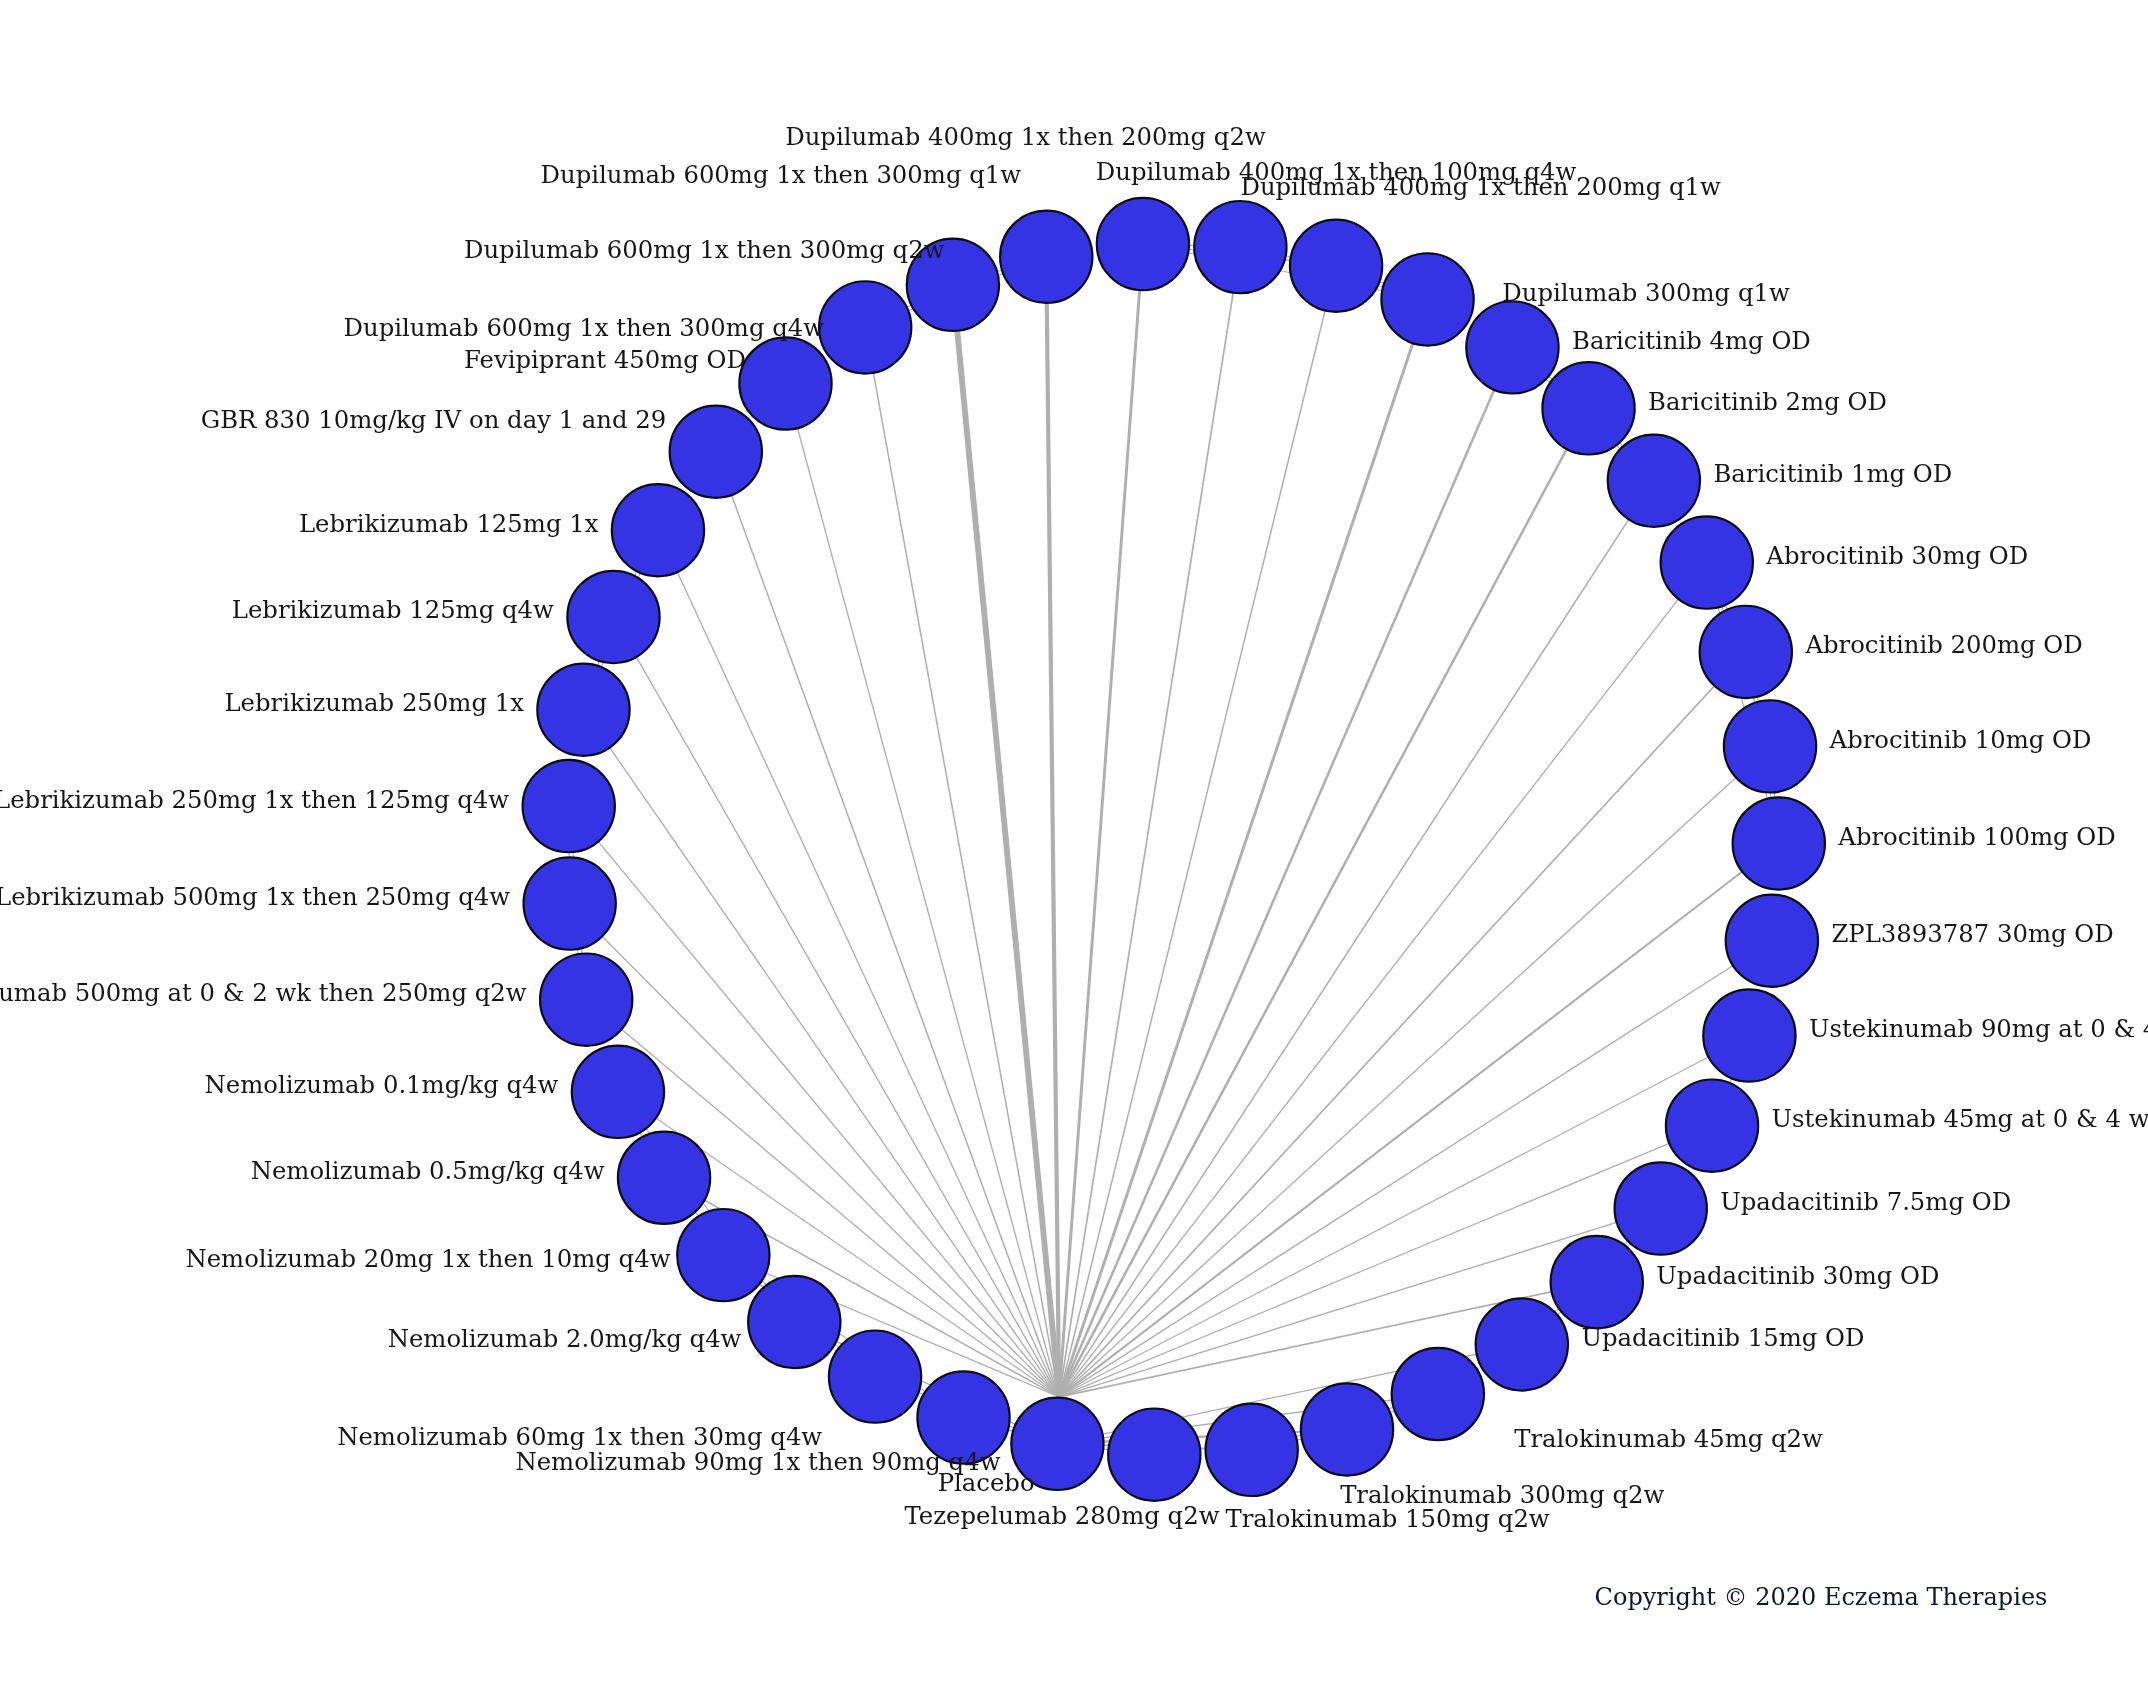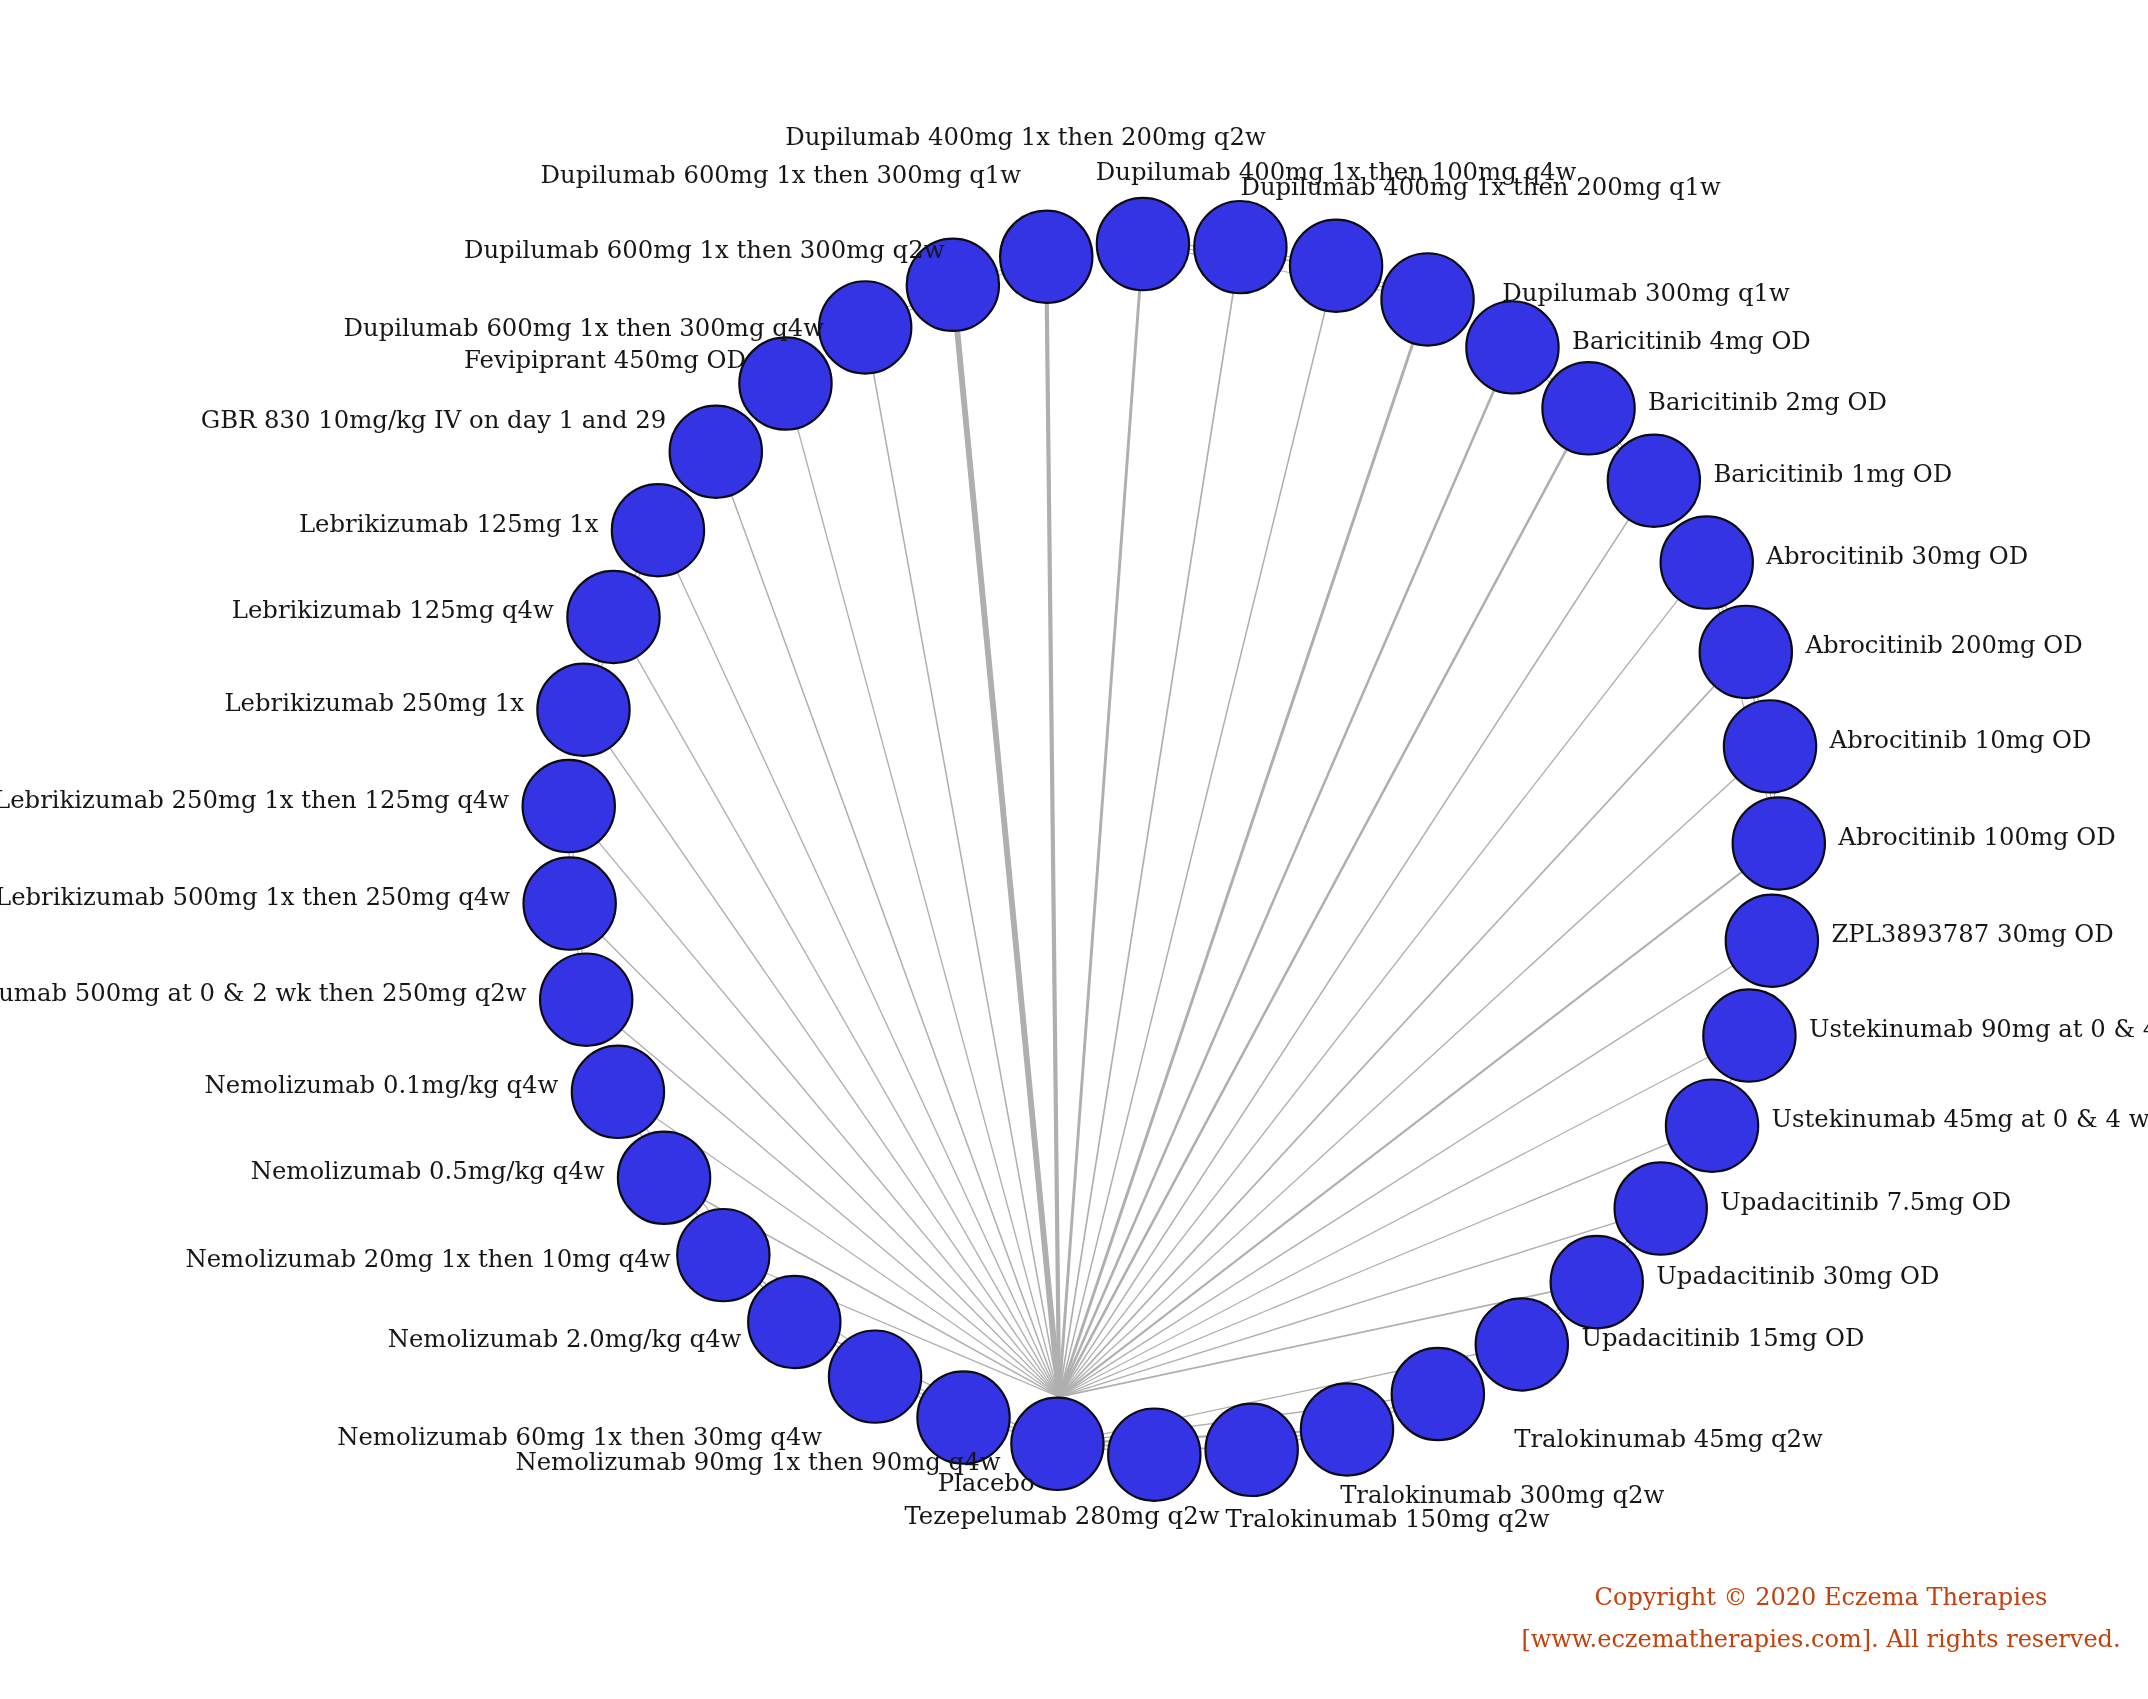--- a/index.html
+++ b/index.html
@@ -4,21 +4,21 @@
 <style>
   html,body{margin:0;padding:0;background:#ffffff;}
   body{width:2148px;height:1700px;overflow:hidden;
        font-family:"DejaVu Serif","Liberation Serif",serif;}
   .canvas{position:relative;width:2148px;height:1700px;background:#ffffff;}
   svg{position:absolute;left:0;top:0;}
   .edge{fill:none;}
   .node{stroke:#0b0b14;stroke-width:2.6px;}
   .nodelabel{fill:#161616;font-family:"DejaVu Serif","Liberation Serif",serif;}
   .copyright{position:absolute;left:1519px;top:1576px;width:604px;
-             text-align:center;color:#c2410c;font-size:24px;line-height:42px;}
+             text-align:center;color:#0f172a;font-size:24px;line-height:42px;}
 </style>
 </head>
 <body>
 
 <div class="canvas">
   <svg id="net" width="2148" height="1700" viewBox="0 0 2560 2026">
       <line x1="1148.330852882711" y1="1689.4579817064123" x2="1260.2359053381347" y2="1720.7348264492134" stroke="#afafaf" stroke-width="1.4" class="edge"></line>
       <line x1="1042.8921001924577" y1="1640.6353310897157" x2="1260.2359053381347" y2="1720.7348264492134" stroke="#afafaf" stroke-width="1.4" class="edge"></line>
       <line x1="946.6504555776239" y1="1575.5313556047379" x2="1260.2359053381347" y2="1720.7348264492134" stroke="#afafaf" stroke-width="1.7" class="edge"></line>
       <line x1="862.0985270803255" y1="1495.8322140189957" x2="1262.2359053381347" y2="1664.7348264492134" stroke="#afafaf" stroke-width="1.4" class="edge"></line>
@@ -167,16 +167,15 @@
       <text x="2050.248344369088" y="1434.2923793020304" text-anchor="start" dominant-baseline="middle" font-size="29" class="nodelabel">Upadacitinib 7.5mg OD</text>
       <text x="1974.0184018219043" y="1521.9848968925833" text-anchor="start" dominant-baseline="middle" font-size="29" class="nodelabel">Upadacitinib 30mg OD</text>
       <text x="1884.7087479414913" y="1596.3136766880111" text-anchor="start" dominant-baseline="middle" font-size="29" class="nodelabel">Upadacitinib 15mg OD</text>
       <text x="1804.6324558511487" y="1717.353642334724" text-anchor="start" dominant-baseline="middle" font-size="29" class="nodelabel">Tralokinumab 45mg q2w</text>
       <text x="1790.3814489483611" y="1783.5756897347378" text-anchor="middle" dominant-baseline="middle" font-size="29" class="nodelabel">Tralokinumab 300mg q2w</text>
       <text x="1653.7593714502732" y="1811.8862900386134" text-anchor="middle" dominant-baseline="middle" font-size="29" class="nodelabel">Tralokinumab 150mg q2w</text>
       <text x="1265.708975481153" y="1808.6558114682512" text-anchor="middle" dominant-baseline="middle" font-size="29" class="nodelabel">Tezepelumab 280mg q2w</text>
     </svg>
   <div class="copyright">
     <div>Copyright © 2020 Eczema Therapies</div>
-    <div>[www.eczematherapies.com]. All rights reserved.</div>
   </div>
 </div>
 
 
 </body></html>

